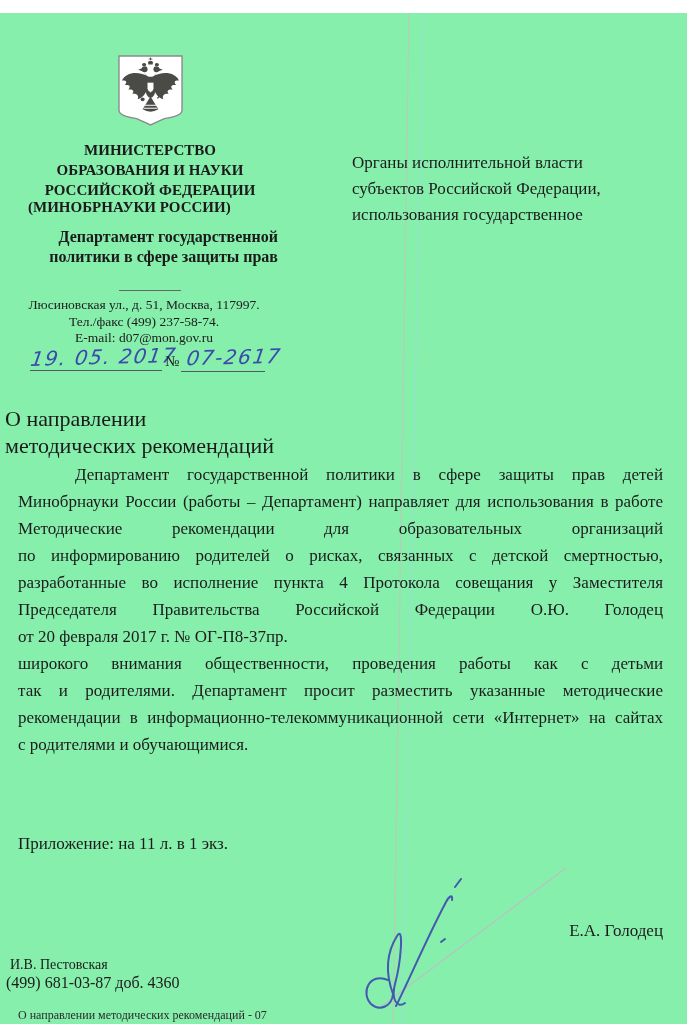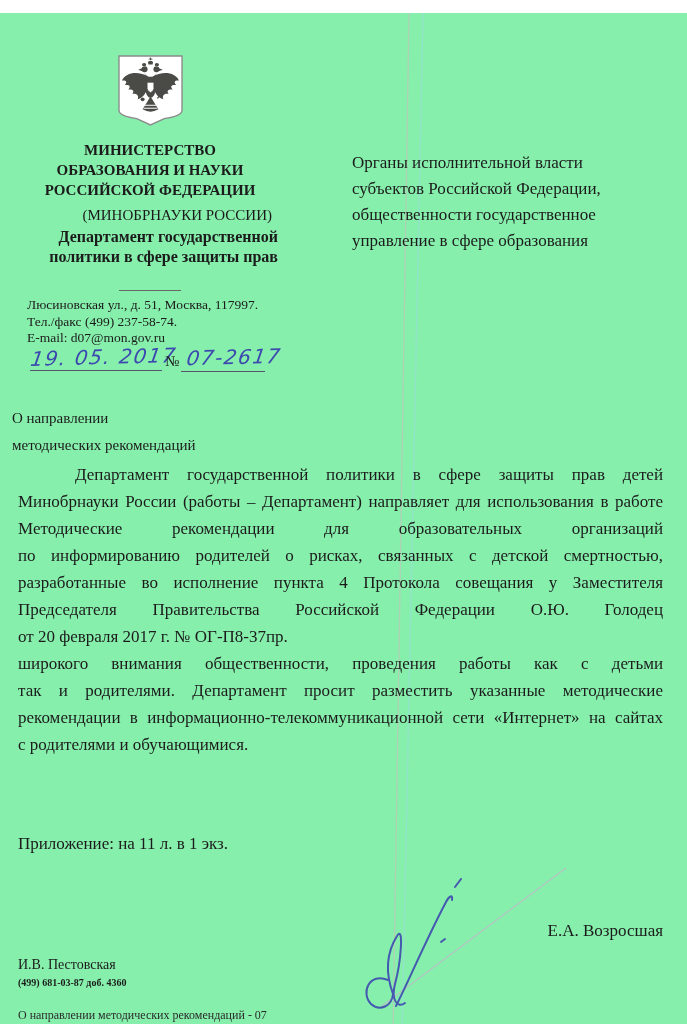--- a/index.html
+++ b/index.html
@@ -13,50 +13,50 @@
   .lines-block .line { white-space:nowrap; }
   .para { position:absolute; left:18px; width:645px; font-size:17px; line-height:27px; }
   .para .line { white-space:normal; }
   .para .jl { text-align:justify; text-align-last:justify; }
   .para .indent { text-indent:57px; }
 
   .emblem { left:118px; top:42px; width:65px; height:71px; }
 
   .ministry { left:28px; top:127px; width:244px; text-align:center;
     font-weight:bold; font-size:15px; line-height:20px; }
-  .ministry-short { left:28px; top:192px; width:244px; text-align:right;
-    font-weight:normal; font-size:15px; line-height:20px; }
+  .ministry-short { left:28px; top:184px; width:244px; text-align:left;
+    font-weight:bold; font-size:15px; line-height:20px; }
   .dept { left:22px; top:214px; width:256px; text-align:right;
     font-weight:bold; font-size:16px; line-height:20px; }
   .divider { left:119px; top:277px; width:62px; border-top:1.5px solid #666; height:0; }
-  .address { left:27px; top:284px; width:270px; 
+  .address { left:9px; top:284px; width:270px; text-align:center;
     font-size:13.5px; line-height:16.5px; }
 
   .hw {
     font-family:"DejaVu Sans",sans-serif; font-style:italic; font-weight:500;
     color:#3c49ae; letter-spacing:1.5px;
     transform:skewX(-10deg) rotate(-1.5deg);
   }
   .hw-date { left:31px; top:332px; font-size:20px; }
   .hw-num  { left:187px; top:332px; font-size:20px; }
   .no-sign { left:165px; top:340px; font-size:15px; }
   .u-line  { height:0; border-top:1.3px solid #55556e; }
   .u-date  { left:30px;  top:357px; width:132px; }
   .u-num   { left:181px; top:358px; width:84px; }
 
   .recipient { left:352px; top:137px; width:292px; font-size:17px; line-height:26px; }
-  .subject   { left:12px;  top:392px; font-size:15px; line-height:27px; }
+  .subject   { left:5px;  top:392px; font-size:22px; line-height:27px; }
   .attachment{ left:18px;  top:821px; font-size:17px; }
 
   .sig-title { left:18px;  top:908px; font-size:17px; }
   .sig-name  { left:462px; top:908px; width:201px; text-align:right; font-size:17px; }
   .signature { left:352px; top:843px; width:220px; height:172px; }
 
-  .executor-name  { left:18px; top:943px; font-size:14px; line-height:18px; }
-  .executor-phone { left:18px; top:961px; font-size:10px; line-height:18px;font-weight:bold; }
+  .executor-name  { left:10px; top:943px; font-size:14px; line-height:18px; }
+  .executor-phone { left:6px; top:961px; font-size:16px; line-height:18px; }
   .footer-ref     { left:18px; top:995px; font-size:12px; color:#2a2a2a; }
 
   .fold-overlay { left:0; top:0; width:687px; height:1024px; pointer-events:none; }
 </style>
 </head>
 <body>
 
 <div class="page">
 
   <svg class="abs fold-overlay" viewBox="0 0 687 1024" xmlns="http://www.w3.org/2000/svg">
@@ -109,22 +109,21 @@
 
   <div class="abs hw hw-date">19. 05. 2017</div>
   <div class="abs u-line u-date"></div>
   <div class="abs no-sign">№</div>
   <div class="abs hw hw-num">07-2617</div>
   <div class="abs u-line u-num"></div>
 
   <div class="abs recipient lines-block">
       <div class="line">Органы исполнительной власти</div>
       <div class="line">субъектов Российской Федерации,</div>
-      <div class="line">общественности государственное</div>
-      <div class="line">управление в сфере образования</div>
+      <div class="line">использования государственное</div>
     </div>
 
   <div class="abs subject lines-block">
       <div class="line">О направлении</div>
       <div class="line">методических рекомендаций</div>
     </div>
 
   <div class="para justify" style="top:448px">
       <div class="line jl indent">Департамент государственной политики в сфере защиты прав детей</div>
       <div class="line jl">Минобрнауки России (работы – Департамент) направляет для использования в работе</div>
@@ -148,19 +147,19 @@
     <path d="M30,150 L214,12" stroke="#c7b4ca" stroke-width="1.2" opacity="0.75" fill="none"></path>
     <g stroke="#3f4db0" stroke-width="2" fill="none" stroke-linecap="round" opacity="0.92">
       <path d="M36,124 C18,116 8,136 19,148 C28,156 40,150 41,138"></path>
       <path d="M41,138 C33,116 35,96 45,80 C52,68 49,106 43,128 C39,143 45,153 53,147"></path>
       <path d="M44,150 C58,122 74,84 94,46 C97,40 101,38 100,44"></path>
       <path d="M103,31 L109,23"></path>
       <path d="M89,86 L93,83"></path>
     </g>
   </svg>
 
-  <div class="abs sig-name">Е.А. Возросшая</div>
+  <div class="abs sig-name">Е.А. Голодец</div>
 
   <div class="abs executor-name">И.В. Пестовская</div>
   <div class="abs executor-phone">(499) 681-03-87 доб. 4360</div>
   <div class="abs footer-ref">О направлении методических рекомендаций - 07</div>
 
 </div>
 
 </body></html>

